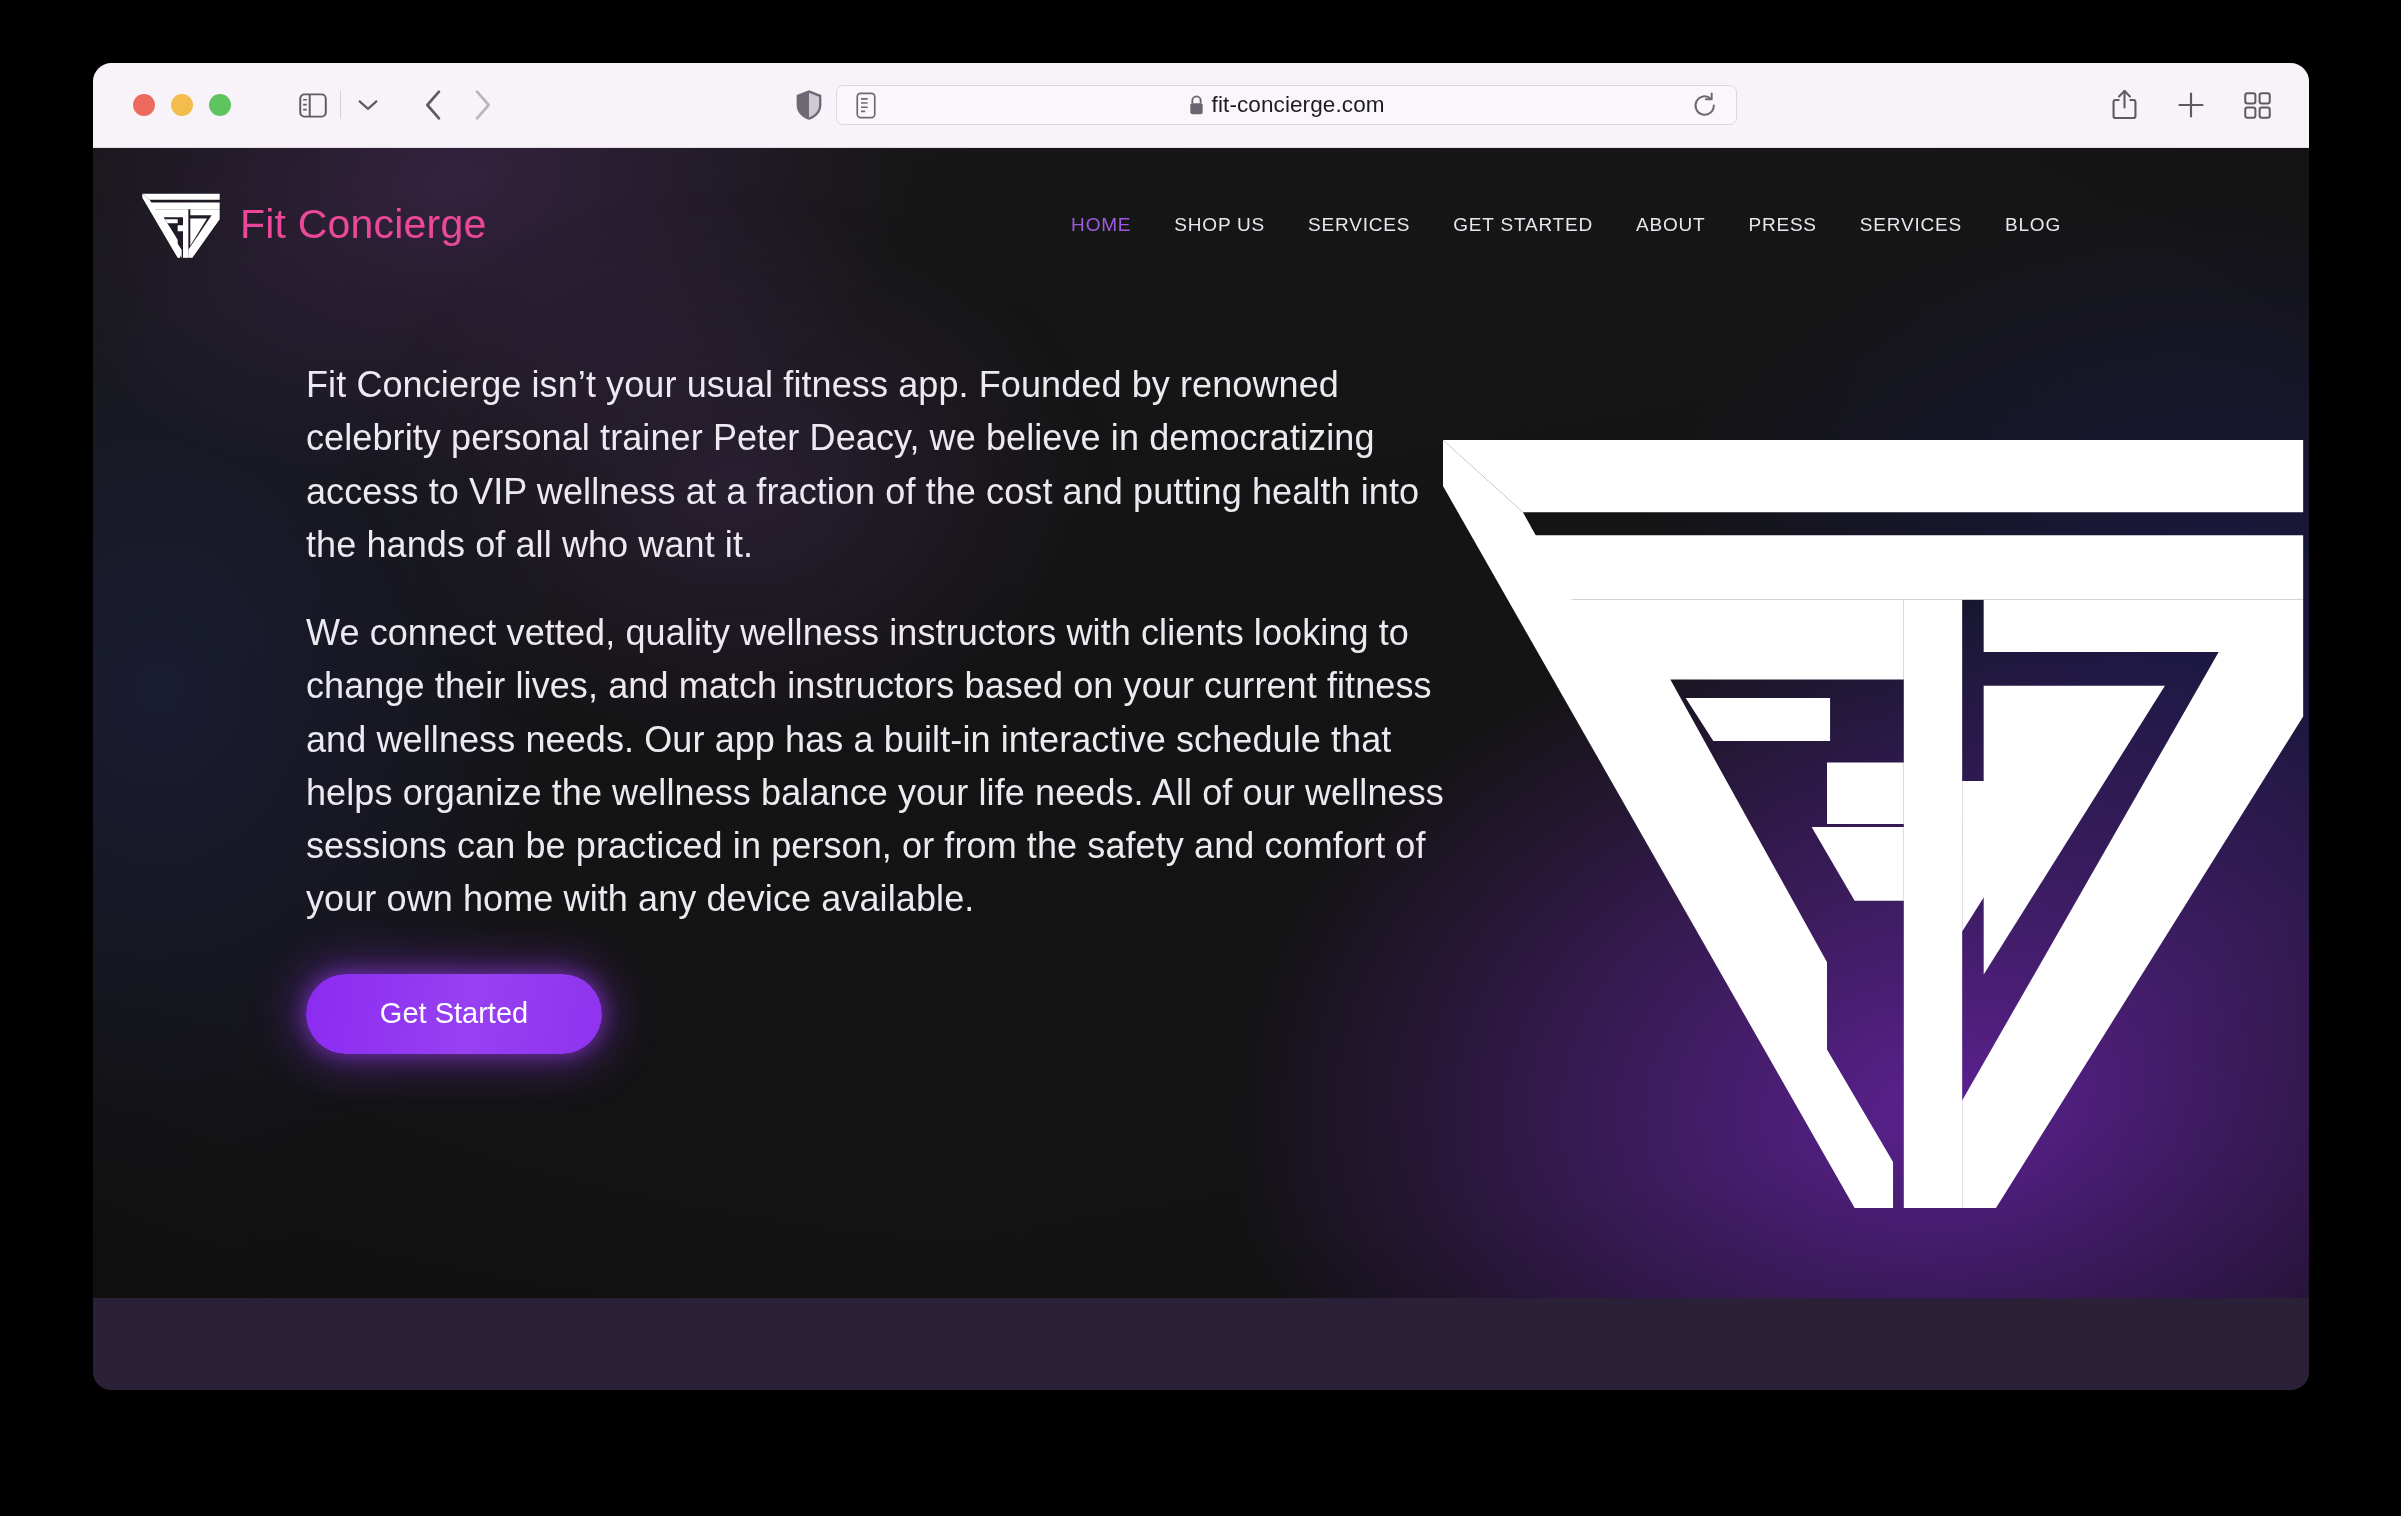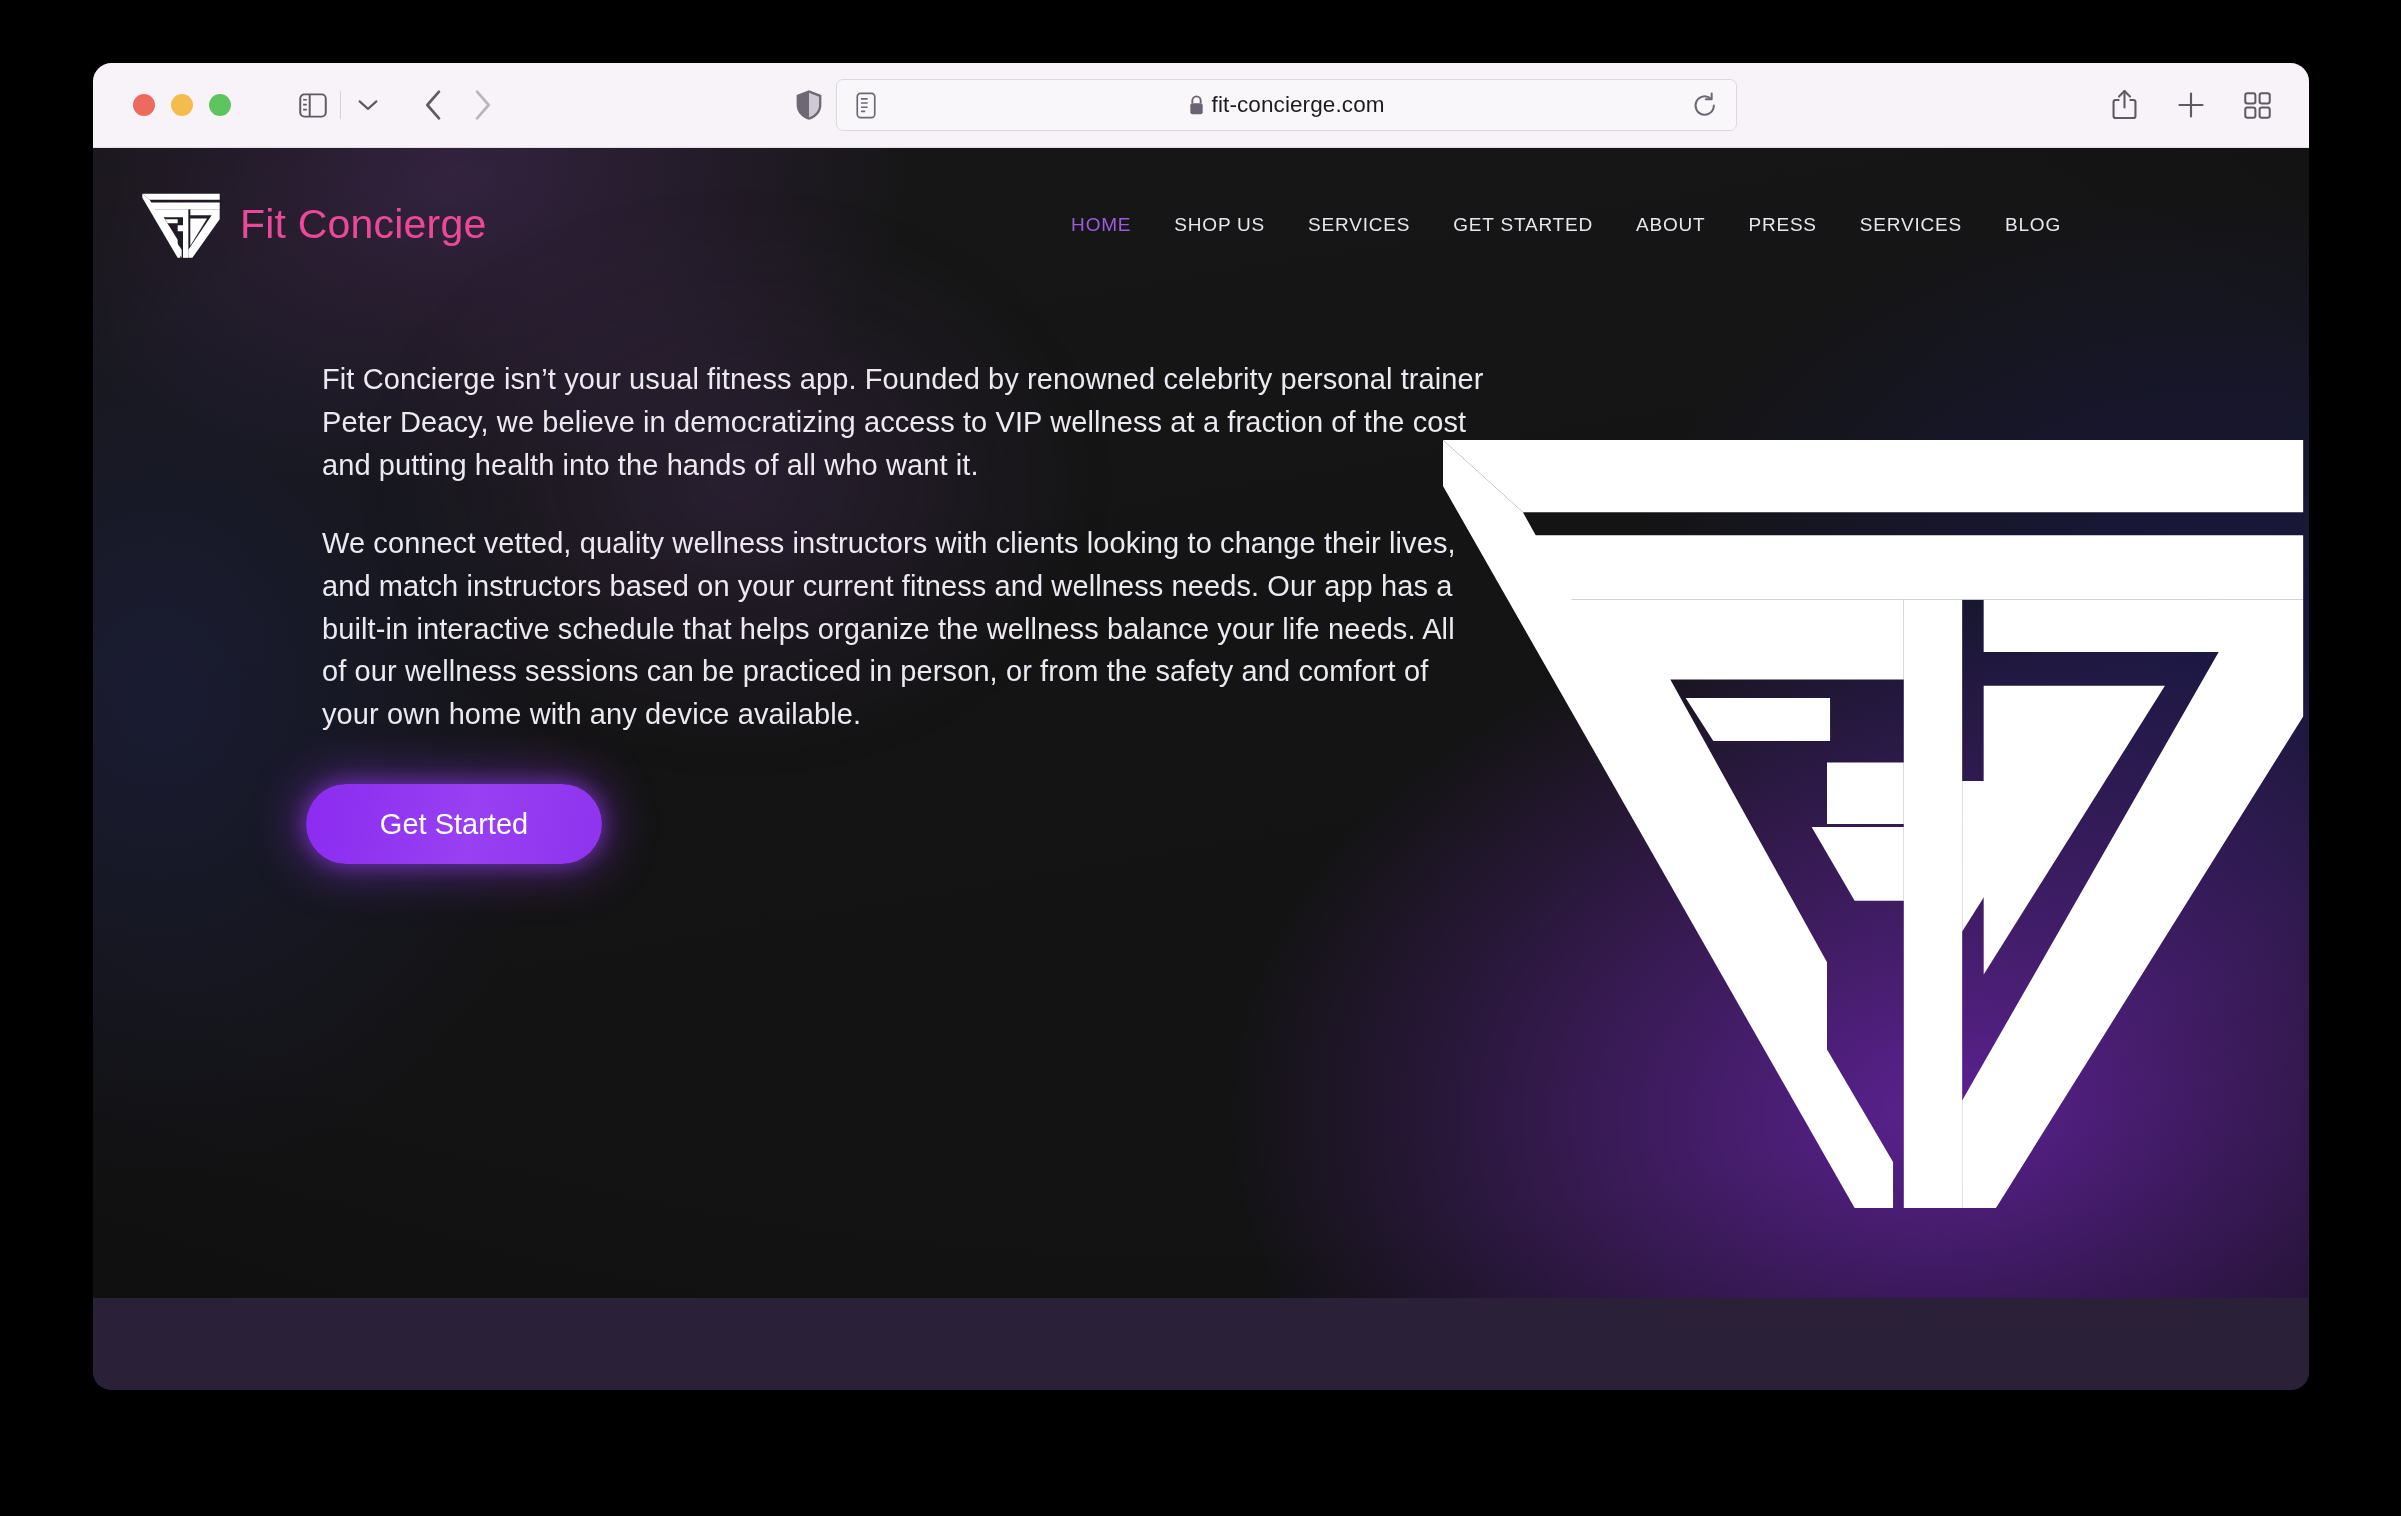--- a/index.html
+++ b/index.html
@@ -53,21 +53,21 @@
     display:flex; justify-content:center; align-items:center;
     position:relative;
   }
   .shield{
     position:absolute;
     left:calc(50% - 492px);
     display:flex; align-items:center; justify-content:center;
     color:#6d6873;
   }
   .urlbar{
-    width:901px; height:52px;
+    width:901px; height:40px;
     background:#faf7fb;
     border:0.8px solid #ddd7e0;
     border-radius:7px;
     display:flex; align-items:center;
     padding:0 18.4px;
     position:relative;
   }
   .reader-icon{ color:#6d6873; display:flex; align-items:center; }
   .url-center{
     position:absolute; left:0; right:0;
@@ -143,26 +143,25 @@
     padding:100px 48px 0 213px;
     max-width:1469px;
   }
   .hero-title{
     font-size:98px; line-height:1.04;
     color:#ffffff; font-weight:400;
     letter-spacing:-1.3px;
     margin-bottom:73px;
   }
   .hero-p{
-    font-size:29px; line-height:1.48;
+    font-size:36px; line-height:1.48;
     color:#ece9f0; font-weight:400;
     max-width:1164px;
     margin-bottom:35px;
     letter-spacing:0.1px;
-    margin-left:16px;
   }
   .cta-wrap{ margin-top:48px; }
   .cta-button{
     display:inline-flex; align-items:center; justify-content:center;
     width:296px; height:80px;
     border:none; cursor:pointer;
     border-radius:40px;
     background:linear-gradient(100deg,#8b2bf0 0%, #9840f2 55%, #8f33ef 100%);
     color:#ffffff; font-size:29px;
     font-family:"Liberation Sans", sans-serif;

